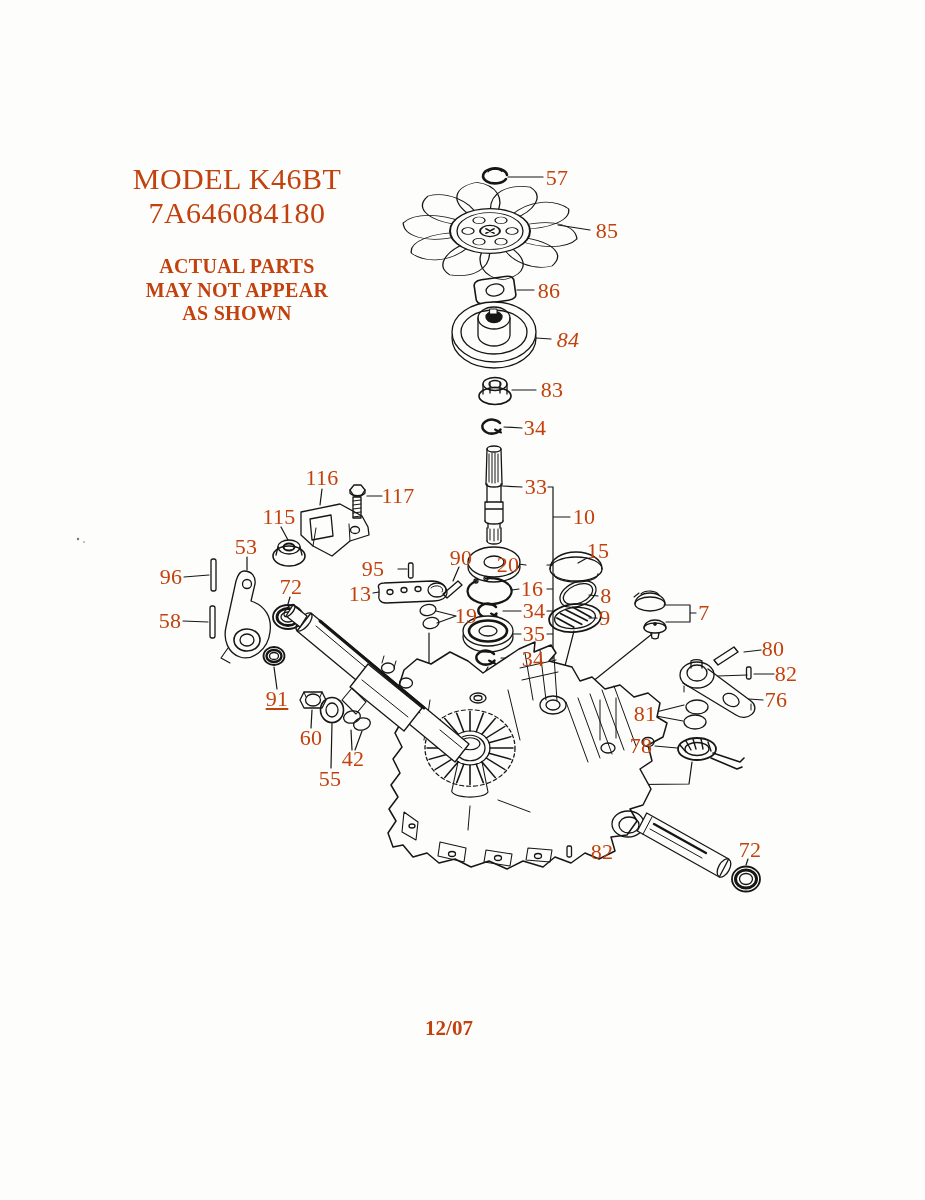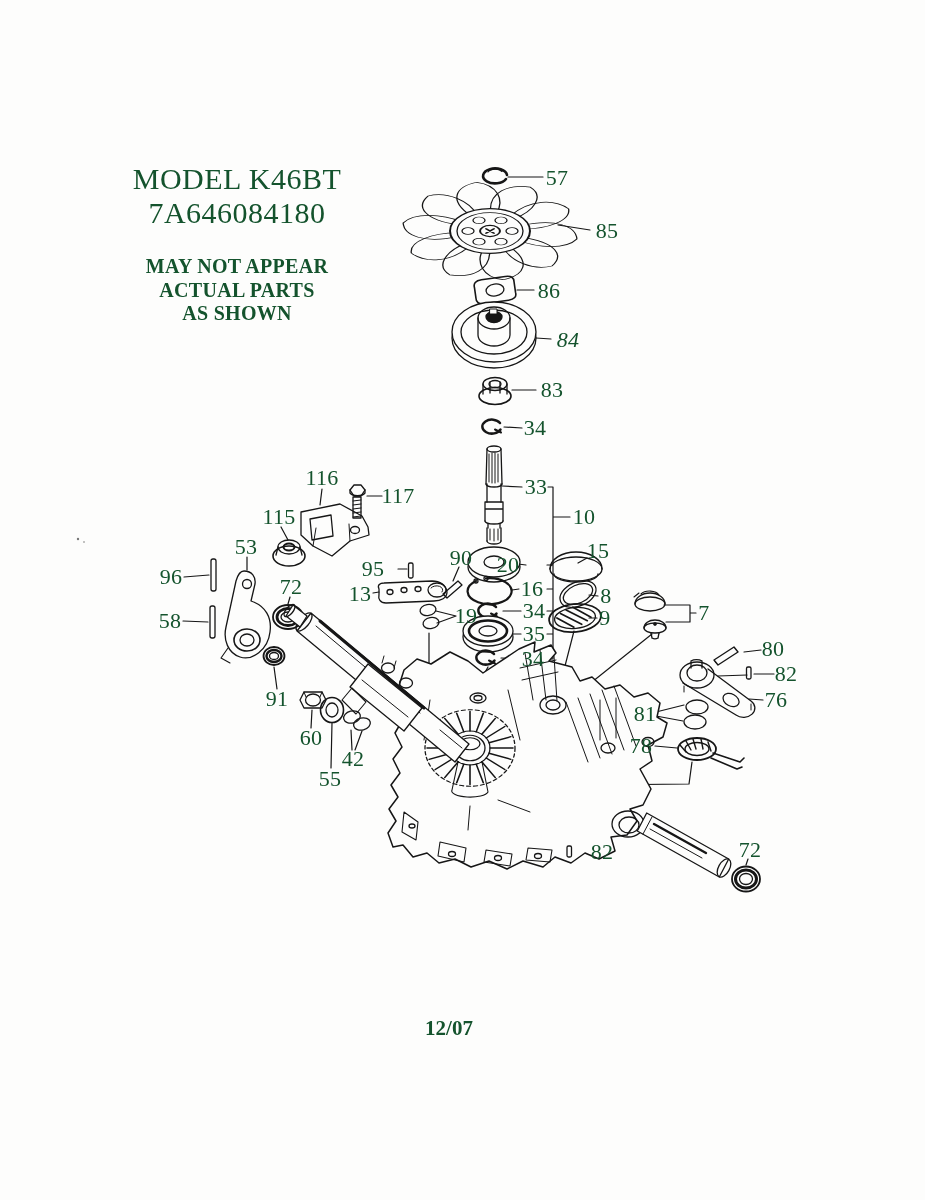--- a/index.html
+++ b/index.html
@@ -1,17 +1,17 @@
 <!DOCTYPE html>
 <html><head>
 <meta charset="utf-8">
 <style>
   html,body{margin:0;padding:0;background:#e8e8e8;}
   .page{position:relative;width:925px;height:1200px;background:#fdfdfc;overflow:hidden;
-        font-family:"Liberation Serif","DejaVu Serif",serif;color:#14532d;}
+        font-family:"Liberation Serif","DejaVu Serif",serif;color:#c2410c;}
   .title-block{position:absolute;left:112px;top:162px;width:250px;text-align:center;line-height:1.12;}
   .title-line{font-size:30px;letter-spacing:.5px;}
   .note-block{margin-top:26px;line-height:1.18;}
   .note-line{font-size:20px;font-weight:600;letter-spacing:.3px;}
   .footer-date{position:absolute;transform:translate(-50%,-50%);font-size:21px;font-weight:700;}
   .callout{position:absolute;transform:translate(-50%,-50%);font-size:22px;white-space:nowrap;
            letter-spacing:.3px;}
   svg{position:absolute;left:0;top:0;}
 </style>
 </head>
@@ -328,22 +328,22 @@
         <circle cx="78" cy="539" r="1.2"></circle>
           <circle cx="84" cy="542" r="0.8"></circle>
       </g>
     </g>
   </svg>
 
   <div class="title-block">
     <div class="title-line">MODEL K46BT</div>
     <div class="title-line">7A646084180</div>
     <div class="note-block">
+      <div class="note-line">ACTUAL PARTS</div>
       <div class="note-line">MAY NOT APPEAR</div>
-      <div class="note-line">ACTUAL PARTS</div>
       <div class="note-line">AS SHOWN</div>
     </div>
   </div>
 
   <div id="callout-layer">
       <div class="callout" style="left: 557px; top: 178px;">57</div>
       <div class="callout" style="left: 607px; top: 231px;">85</div>
       <div class="callout" style="left: 549px; top: 291px;">86</div>
       <div class="callout" style="left: 568px; top: 340px; font-style: italic;">84</div>
       <div class="callout" style="left: 552px; top: 390px;">83</div>
@@ -365,21 +365,21 @@
       <div class="callout" style="left: 606px; top: 596px;">8</div>
       <div class="callout" style="left: 170px; top: 621px;">58</div>
       <div class="callout" style="left: 466px; top: 616px;">19</div>
       <div class="callout" style="left: 534px; top: 611px;">34</div>
       <div class="callout" style="left: 605px; top: 618px;">9</div>
       <div class="callout" style="left: 704px; top: 613px;">7</div>
       <div class="callout" style="left: 534px; top: 634px;">35</div>
       <div class="callout" style="left: 533px; top: 659px;">34</div>
       <div class="callout" style="left: 773px; top: 649px;">80</div>
       <div class="callout" style="left: 786px; top: 674px;">82</div>
-      <div class="callout" style="left: 277px; top: 699px;">91</div>
+      <div class="callout" style="left: 277px; top: 699px; text-decoration: underline;">91</div>
       <div class="callout" style="left: 776px; top: 700px;">76</div>
       <div class="callout" style="left: 645px; top: 714px;">81</div>
       <div class="callout" style="left: 311px; top: 738px;">60</div>
       <div class="callout" style="left: 641px; top: 746px;">78</div>
       <div class="callout" style="left: 330px; top: 779px;">55</div>
       <div class="callout" style="left: 353px; top: 759px;">42</div>
       <div class="callout" style="left: 602px; top: 852px;">82</div>
       <div class="callout" style="left: 750px; top: 850px;">72</div>
     </div>
 

